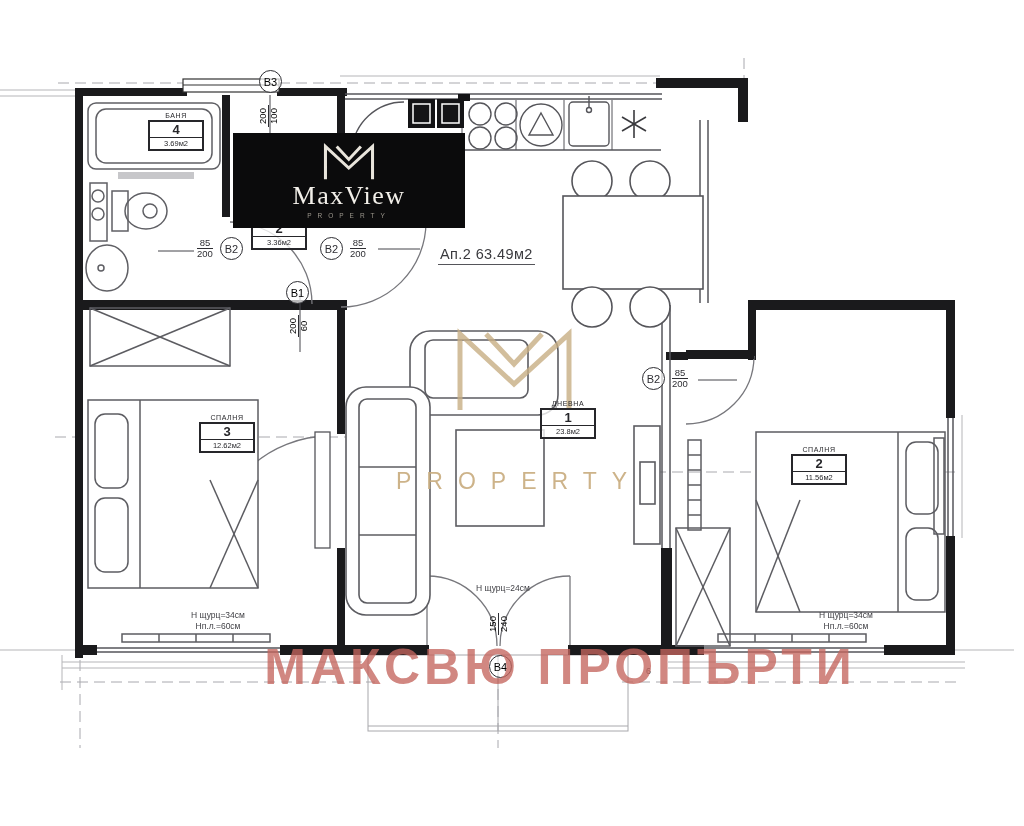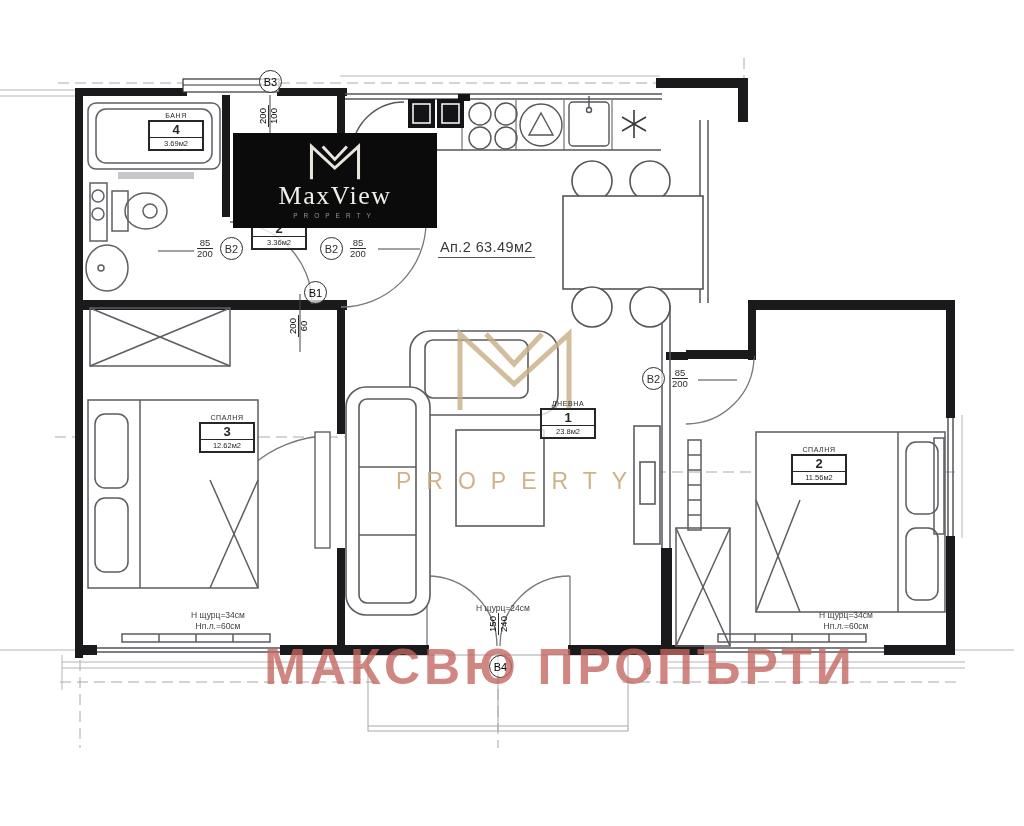--- a/index.html
+++ b/index.html
@@ -30,21 +30,21 @@
   .vwrap{width:40px;height:24px;display:flex;justify-content:center;transform:rotate(-90deg);}
 
   .note{font-size:8.5px;line-height:10.5px;color:#3f3f44;text-align:center;}
 
   
   .wm-property{font-size:23px;letter-spacing:15px;color:#c9ad80;opacity:.92;font-weight:500;}
   .wm-red{width:820px;text-align:center;font-size:50px;font-weight:700;letter-spacing:4px;
           color:rgba(196,101,94,.78);white-space:nowrap;}
 
   
-  .logo-box{width:204px;height:95px;background:#0b0b0c;display:flex;flex-direction:column;
+  .logo-box{width:232px;height:95px;background:#0b0b0c;display:flex;flex-direction:column;
             align-items:center;justify-content:center;}
   .logo-brand{font-family:"Liberation Serif",serif;font-size:26px;color:#f2efe9;
               letter-spacing:1.5px;line-height:26px;margin-top:2px;}
   .logo-sub{font-size:6.5px;letter-spacing:6px;color:#9b968c;margin-top:3px;}
 
   .tiny-axis{font-size:9px;color:#3f3f44;}
 </style>
 </head>
 <body>
 
@@ -283,21 +283,21 @@
       </g>
       <rect x="934" y="438" width="10" height="96"></rect>
     </g>
   </svg>
 
   <svg class="abs" style="left:452px;top:326px;opacity:.8;" width="125" height="88" viewBox="0 0 125 88">
     <path d="M8,84 L8,8 L62,58 L117,8 L117,84" stroke="#c8ae84" stroke-width="5" fill="none"></path>
     <path d="M34,8 L62,38 L90,8" stroke="#c8ae84" stroke-width="5" fill="none"></path>
   </svg>
 
-  <div class="abs apt-title" style="left:438px;top:239px;">Ап.2 63.49м2</div>
+  <div class="abs apt-title" style="left:438px;top:246px;">Ап.2 63.49м2</div>
 
   <div class="abs rlabel" style="left:131px;top:112px;">
     <div class="nm">БАНЯ</div>
     <div class="bx">
         <div class="no">4</div>
       <div class="ar">3.69м2</div>
       </div>
   </div>
 
   <div class="abs rlabel" style="left:234px;top:219px;">
@@ -356,41 +356,41 @@
   </div>
 
   <div class="abs dmark" style="left:259px;top:70px;">В3</div>
   <div class="abs vwrap" style="left:250px;top:104px;">
     <div class="frac">
         <span>200</span>
         <span>100</span>
       </div>
   </div>
 
-  <div class="abs dmark" style="left:304px;top:281px;">В1</div>
+  <div class="abs dmark" style="left:286px;top:281px;">В1</div>
   <div class="abs vwrap" style="left:280px;top:314px;">
     <div class="frac">
         <span>200</span>
         <span>60</span>
       </div>
   </div>
 
   <div class="abs vwrap" style="left:480px;top:612px;">
     <div class="frac">
         <span>150</span>
         <span>240</span>
       </div>
   </div>
   <div class="abs dmark" style="left:489px;top:655px;">В4</div>
 
   <div class="abs note" style="left:138px;top:610px;width:160px;">
     <div>Н щурц=34см</div>
       <div>Нп.л.=60см</div>
   </div>
-  <div class="abs note" style="left:448px;top:603px;width:110px;">Н щурц=24см</div>
+  <div class="abs note" style="left:448px;top:583px;width:110px;">Н щурц=24см</div>
   <div class="abs note" style="left:766px;top:610px;width:160px;">
     <div>Н щурц=34см</div>
       <div>Нп.л.=60см</div>
   </div>
 
   <div class="abs tiny-axis" style="left:646px;top:666px;">6</div>
 
   <div class="abs wm-property" style="left:396px;top:468px;">PROPERTY</div>
 
   <div class="abs logo-box" style="left:233px;top:133px;">

